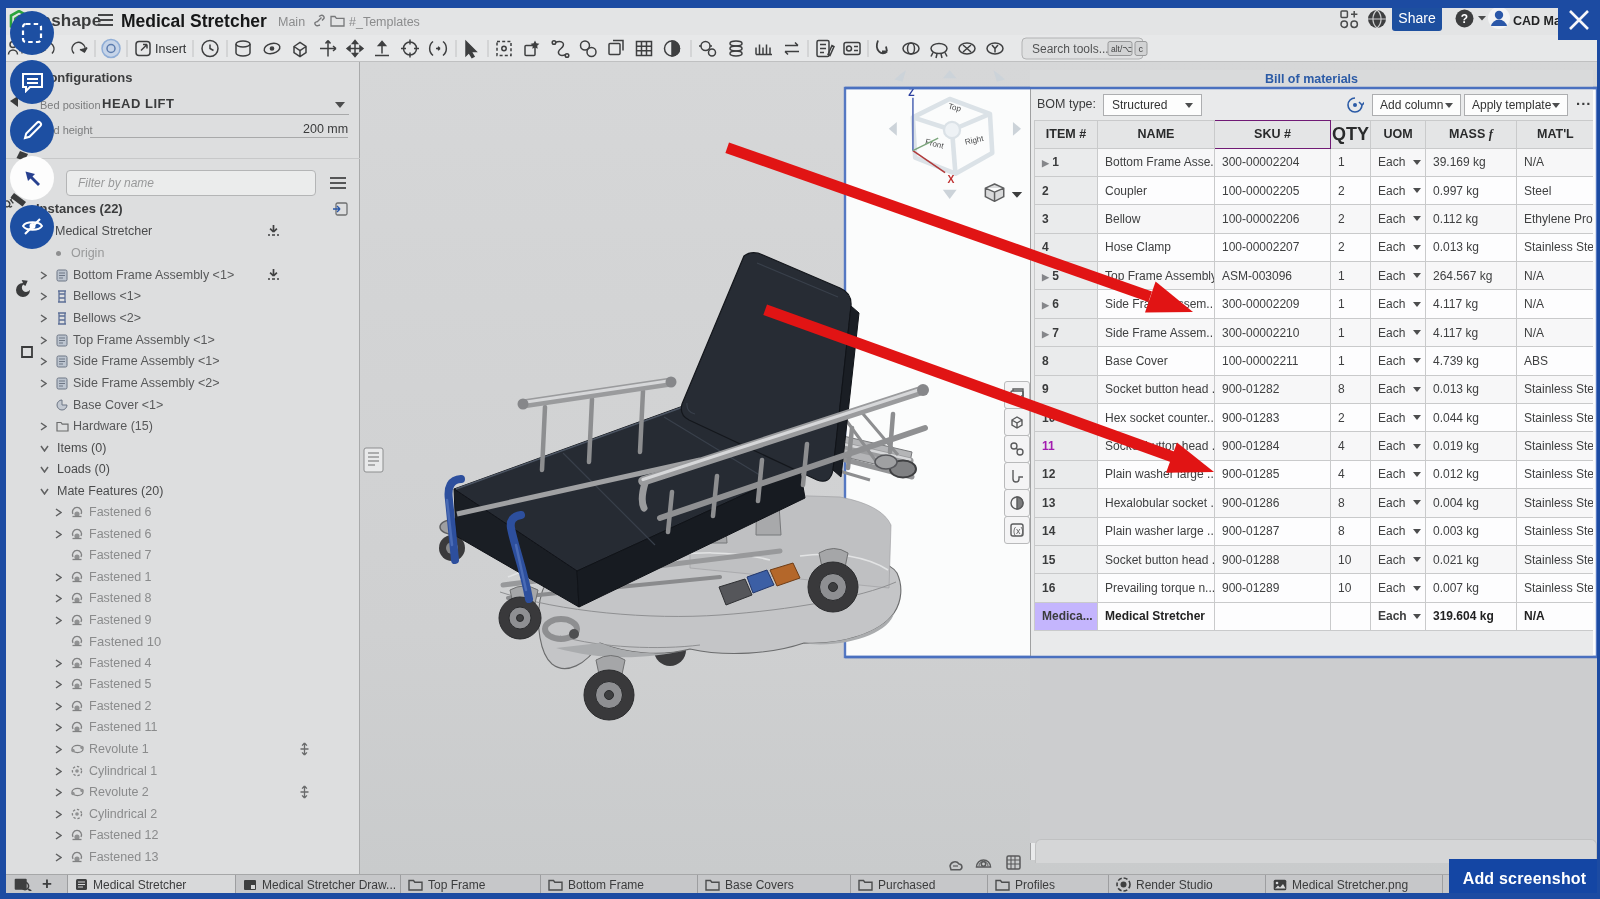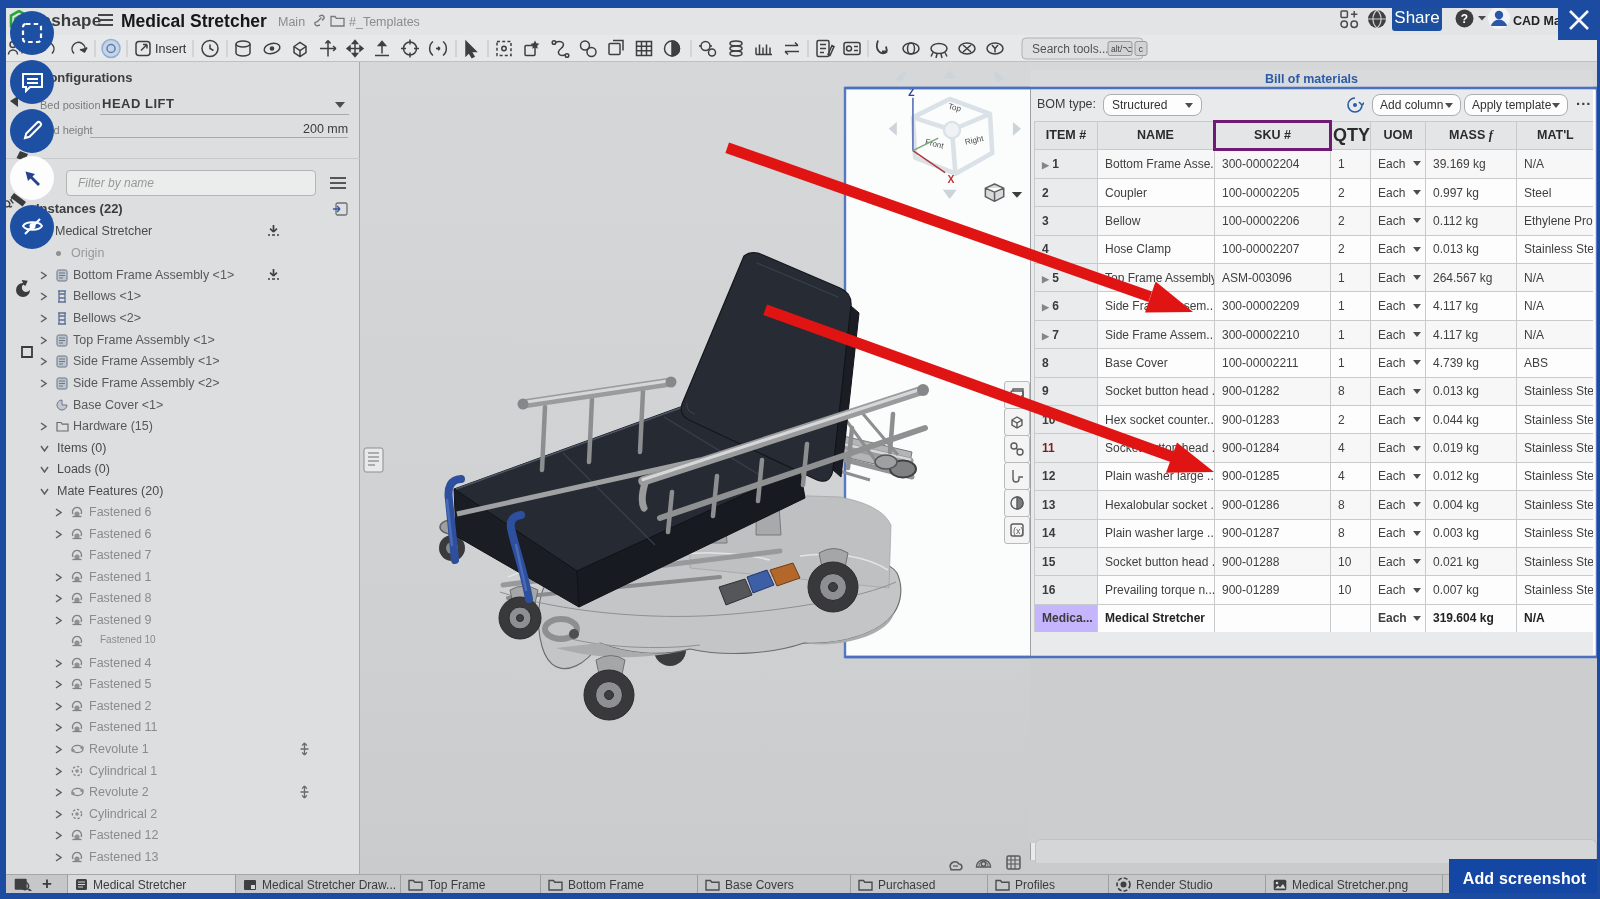--- a/index.html
+++ b/index.html
@@ -1,19 +1,19 @@
 <!DOCTYPE html>
 <html><head><meta charset="utf-8">
 <style>
 html,body{margin:0;padding:0}
 #stage{position:relative;width:1600px;height:899px;background:#d2d3d4;font-family:"Liberation Sans",sans-serif;overflow:hidden}
 .a{position:absolute}
 .nw{white-space:nowrap}
 .tab{position:absolute;top:0;height:19px;display:flex;align-items:center;font-size:12px;color:#3b3c3d;border-left:1px solid #9d9ea0;padding-left:7px;gap:5px;overflow:hidden}
-.pill{white-space:nowrap;position:absolute;background:#fdfdfd;border:1px solid #adaeb0;border-radius:8px;font-size:12px;color:#333;display:flex;align-items:center;padding:0 8px;justify-content:space-between}
+.pill{white-space:nowrap;position:absolute;background:#fdfdfd;border:1px solid #adaeb0;border-radius:0;font-size:12px;color:#333;display:flex;align-items:center;padding:0 8px;justify-content:space-between}
 td{height:27.4px;border:1px solid #c9cacb;font-size:12px;color:#3f4041;padding:0 0 0 7px;overflow:hidden;white-space:nowrap}
 </style></head>
 <body>
 <div id="stage">
 
 <div class="a" style="left:6px;top:8px;width:1591px;height:27px;background:#e3e4e5"></div>
 <svg class="a" style="left:8px;top:10px" width="22" height="22" viewBox="0 0 22 22">
       <path d="M11 1 L19 5.5 V16.5 L11 21 L3 16.5 V5.5 Z" fill="none" stroke="#2ba43c" stroke-width="2.6"></path>
       <path d="M11 6 L15 8.5 V13.5 L11 16 L7 13.5 V8.5 Z" fill="none" stroke="#2ba43c" stroke-width="2.2"></path>
     </svg>
@@ -32,21 +32,21 @@
 <svg class="a" style="left:1340px;top:10px" width="19" height="19" viewBox="0 0 19 19">
       <rect x="1" y="1" width="6.4" height="6.4" rx="1" fill="none" stroke="#4b4c4d" stroke-width="1.5"></rect>
       <path d="M14.2 1 v6.4 M11 4.2 h6.4" stroke="#4b4c4d" stroke-width="1.5"></path>
       <circle cx="4.2" cy="14.2" r="3.2" fill="none" stroke="#4b4c4d" stroke-width="1.5"></circle>
       <circle cx="14.2" cy="14.2" r="3.2" fill="none" stroke="#4b4c4d" stroke-width="1.5"></circle>
     </svg>
 <svg class="a" style="left:1367px;top:9px" width="20" height="20" viewBox="0 0 20 20">
       <circle cx="10" cy="10" r="9" fill="#3e3f40"></circle>
       <path d="M1 10 h18 M10 1 a12 12 0 0 1 0 18 M10 1 a12 12 0 0 0 0 18" fill="none" stroke="#cfd0d1" stroke-width="1.2"></path>
     </svg>
-<div class="a" style="left:1392px;top:5px;width:50px;height:26px;background:#1d4f9f;border-radius:3px;color:#fff;font-size:17px;display:flex;align-items:center;justify-content:center">Share</div>
+<div class="a" style="left:1392px;top:5px;width:50px;height:26px;background:#1d4f9f;border-radius:3px;color:#fff;font-size:14px;display:flex;align-items:center;justify-content:center">Share</div>
 <svg class="a" style="left:1455px;top:9px" width="19" height="19" viewBox="0 0 19 19">
       <circle cx="9.5" cy="9.5" r="9" fill="#3c3d3e"></circle>
       <text x="9.5" y="13.6" font-size="12" font-weight="bold" fill="#fff" text-anchor="middle" font-family="Liberation Sans">?</text>
     </svg>
 <svg class="a" style="left:1478px;top:16px" width="8" height="5" viewBox="0 0 8 5">
       <path d="M0 0 L4 4.5 L8 0 Z" fill="#4a4b4c"></path>
     </svg>
 <svg class="a" style="left:1487px;top:6px" width="24" height="24" viewBox="0 0 24 24">
       <circle cx="12" cy="12" r="11" fill="#f2f3f4"></circle>
       <circle cx="12" cy="9" r="4.2" fill="#2a57a8"></circle>
@@ -354,21 +354,21 @@
       <path d="M2 8 a4.5 4.5 0 1 1 8 0" fill="none" stroke="#808182" stroke-width="1.3"></path>
       <circle cx="6" cy="8" r="2.6" fill="#909192"></circle>
       <path d="M1.5 10.5 h9" stroke="#808182" stroke-width="1.3"></path>
     </svg>
 <div class="a nw" style="left:89px;top:613px;font-size:12.5px;color:#8a8b8c">Fastened 9</div>
 <svg class="a" style="left:71px;top:635px" width="12" height="12" viewBox="0 0 12 12">
       <path d="M2 8 a4.5 4.5 0 1 1 8 0" fill="none" stroke="#808182" stroke-width="1.3"></path>
       <circle cx="6" cy="8" r="2.6" fill="#909192"></circle>
       <path d="M1.5 10.5 h9" stroke="#808182" stroke-width="1.3"></path>
     </svg>
-<div class="a nw" style="left:100px;top:634px;font-size:10px;color:#8a8b8c">Fastened 10</div>
+<div class="a nw" style="left:89px;top:634px;font-size:13px;color:#8a8b8c">Fastened 10</div>
 <svg class="a" style="left:55px;top:659px" width="7" height="9" viewBox="0 0 7 9">
       <path d="M1 1 L6 4.5 L1 8" fill="none" stroke="#606162" stroke-width="1.5"></path>
     </svg>
 <svg class="a" style="left:71px;top:657px" width="12" height="12" viewBox="0 0 12 12">
       <path d="M2 8 a4.5 4.5 0 1 1 8 0" fill="none" stroke="#808182" stroke-width="1.3"></path>
       <circle cx="6" cy="8" r="2.6" fill="#909192"></circle>
       <path d="M1.5 10.5 h9" stroke="#808182" stroke-width="1.3"></path>
     </svg>
 <div class="a nw" style="left:89px;top:656px;font-size:12.5px;color:#8a8b8c">Fastened 4</div>
 <svg class="a" style="left:55px;top:680px" width="7" height="9" viewBox="0 0 7 9">
@@ -632,21 +632,21 @@
           <col style="width:116px">
           <col style="width:40px">
           <col style="width:55px">
           <col style="width:91px">
           <col style="width:191px">
         </colgroup>
 <tbody>
           <tr style="height:27.5px;background:#e4e5e6">
 <th style="border:1px solid #c9cacb;font-size:12.5px;color:#2a2b2c">ITEM #</th>
 <th style="border:1px solid #c9cacb;font-size:12.5px;color:#2a2b2c">NAME</th>
-<th style="border:3px solid #701a75;font-size:12.5px;color:#2a2b2c">SKU #</th>
+<th style="border:1px solid #701a75;font-size:12.5px;color:#2a2b2c">SKU #</th>
 <th style="border:1px solid #c9cacb;font-size:18px;color:#2a2b2c">QTY</th>
 <th style="border:1px solid #c9cacb;font-size:12.5px;color:#2a2b2c">UOM</th>
 <th style="border:1px solid #c9cacb;font-size:12.5px;color:#2a2b2c">MASS <i style="font-family:'Liberation Serif',serif">f</i></th>
 <th style="border:1px solid #c9cacb;font-size:12.5px;color:#2a2b2c;text-align:left;padding-left:20px">MAT'L</th>
 </tr>
 <tr style="background:#f7f7f8">
 <td style="background:#eaebec;font-weight:bold;color:#3a3b3c"><span style="color:#85868a;font-size:9px">▶</span> 1</td>
 <td>Bottom Frame Asse...</td>
             <td>300-00002204</td>
             <td>1</td>
@@ -769,21 +769,21 @@
             <td>2</td>
 <td style="padding-right:4px">
               <div style="display:flex;align-items:center;justify-content:space-between">Each<svg width="8" height="5" viewBox="0 0 8 5" style="margin-left:4px">
                   <path d="M0 0 L4 5 L8 0 Z" fill="#4c4d4e"></path>
                 </svg></div>
             </td>
 <td>0.044 kg</td>
             <td>Stainless Steel</td>
           </tr>
 <tr style="background:#f7f7f8">
-<td style="background:#eaebec;font-weight:bold;color:#7f1d1d">11</td>
+<td style="background:#eaebec;font-weight:bold;color:#a21caf">11</td>
 <td>Socket button head ...</td>
             <td>900-01284</td>
             <td>4</td>
 <td style="padding-right:4px">
               <div style="display:flex;align-items:center;justify-content:space-between">Each<svg width="8" height="5" viewBox="0 0 8 5" style="margin-left:4px">
                   <path d="M0 0 L4 5 L8 0 Z" fill="#4c4d4e"></path>
                 </svg></div>
             </td>
 <td>0.019 kg</td>
             <td>Stainless Steel</td>

